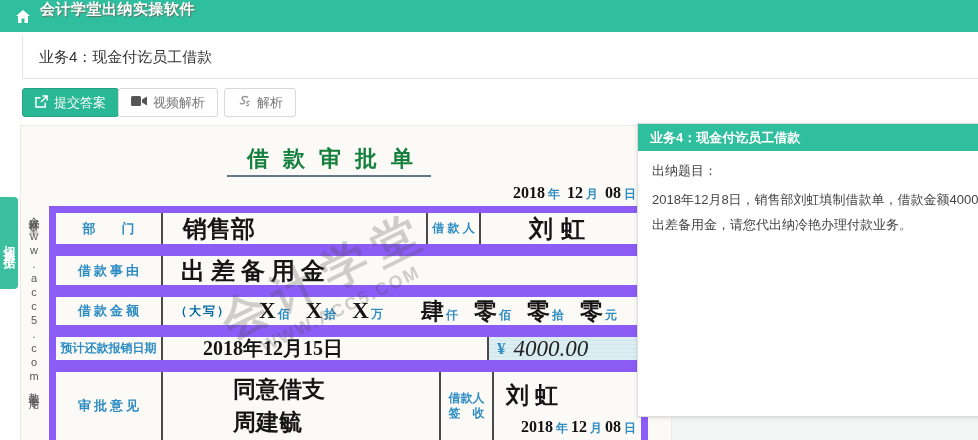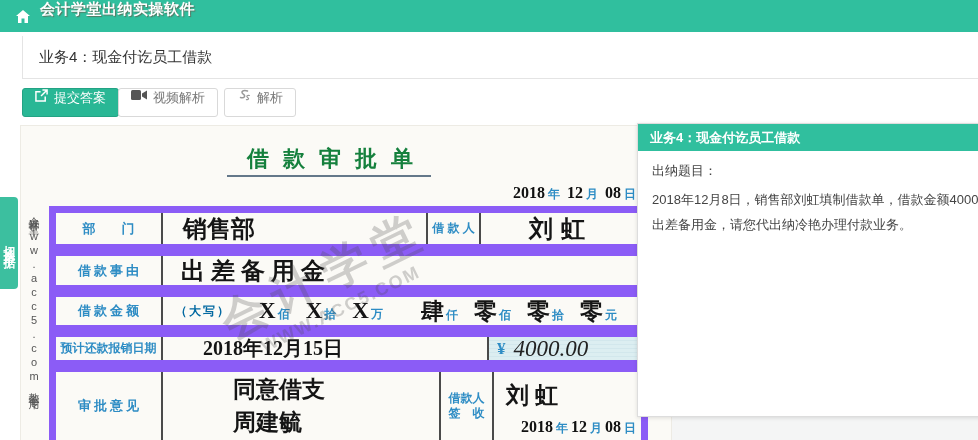--- a/index.html
+++ b/index.html
@@ -11,21 +11,21 @@
   .topbar{position:absolute;left:0;top:0;width:978px;height:32px;background:#30bf9e;
     display:flex;padding-left:16px;box-sizing:border-box;z-index:10;}
   .topbar .home{display:flex;align-items:center;margin-right:10px;}
   .topbar .apptitle{color:#fff;font-weight:bold;font-size:15px;
     text-shadow:1px 1px 1px rgba(120,55,45,.55);letter-spacing:.5px;}
   
   .title-sec{position:absolute;left:22px;right:0;top:36px;height:42px;background:#fff;
     border-left:1px solid #e4e4e4;border-bottom:1px solid #e4e4e4;
     display:flex;align-items:center;padding-left:16px;font-size:15px;color:#333;}
   
-  .btn{position:absolute;top:88px;height:29px;display:inline-flex;align-items:flex-start;gap:6px;
+  .btn{position:absolute;top:88px;height:29px;display:inline-flex;align-items:center;gap:6px;
     font-size:13px;border-radius:3px;padding:0 12px;box-sizing:border-box;cursor:pointer;}
   .btn-submit{left:22px;background:#29b795;border:1px solid #23a384;color:#fff;}
   .btn-video{left:118px;background:#fff;border:1px solid #d9d9d9;color:#777;}
   .btn-analysis{left:224px;background:#fff;border:1px solid #d9d9d9;color:#777;}
   
   .switch-tab{position:absolute;left:0;top:197px;width:18px;height:92px;background:#3cbf9f;
     color:#fff;z-index:6;border-radius:0 4px 4px 0;writing-mode:vertical-rl;text-orientation:upright;
     font-size:12px;font-weight:bold;letter-spacing:4px;display:flex;align-items:center;
     justify-content:center;cursor:pointer;box-sizing:border-box;padding:6px 2px;}
   

